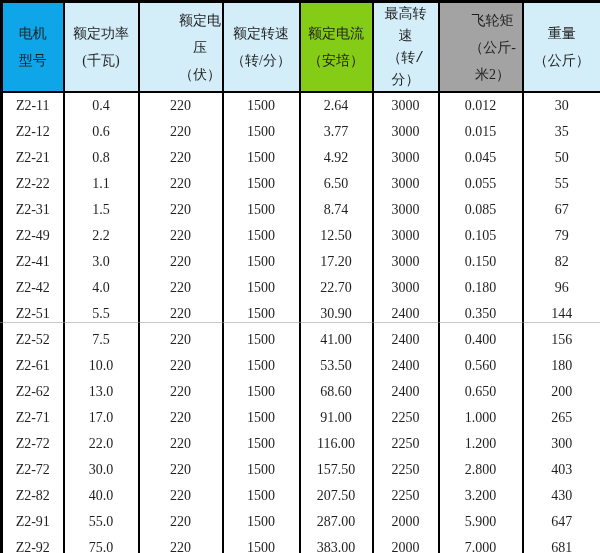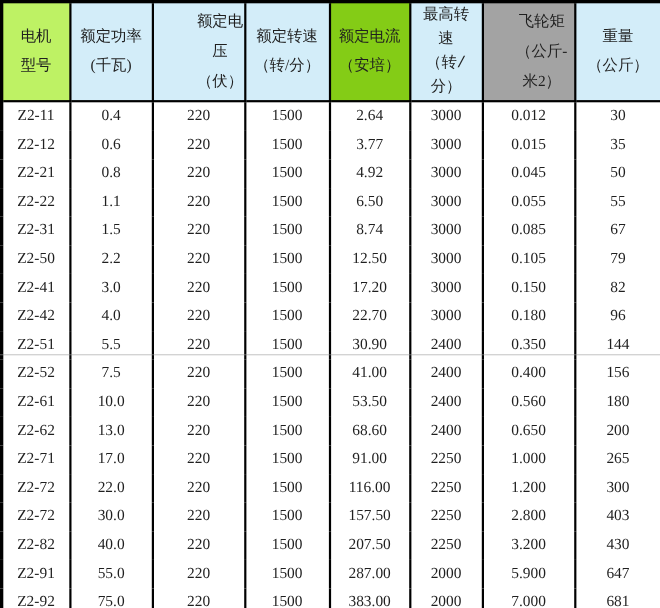--- a/index.html
+++ b/index.html
@@ -74,21 +74,21 @@
         <col class="c2">
         <col class="c3">
         <col class="c4">
       <col class="c5">
         <col class="c6">
         <col class="c7">
         <col class="c8">
     </colgroup>
     <thead>
       <tr id="header-row">
-          <th style="background: #bef264; text-align: center;">
+          <th style="background: #0ea5e9; text-align: center;">
             <div class="hline">电机</div>
             <div class="hline">型号</div>
           </th>
           <th style="background: rgb(211, 237, 249);">
             <div class="hline">额定功率</div>
             <div class="hline">(千瓦)</div>
           </th>
           <th style="background: rgb(211, 237, 249); padding-left: 39px;">
             <div class="hline">额定电压</div>
             <div class="hline">（伏）</div>
@@ -161,21 +161,21 @@
           <td>Z2-31</td>
           <td>1.5</td>
           <td>220</td>
           <td>1500</td>
           <td>8.74</td>
           <td>3000</td>
           <td>0.085</td>
           <td>67</td>
         </tr>
         <tr>
-          <td>Z2-50</td>
+          <td>Z2-49</td>
           <td>2.2</td>
           <td>220</td>
           <td>1500</td>
           <td>12.50</td>
           <td>3000</td>
           <td>0.105</td>
           <td>79</td>
         </tr>
         <tr>
           <td>Z2-41</td>

